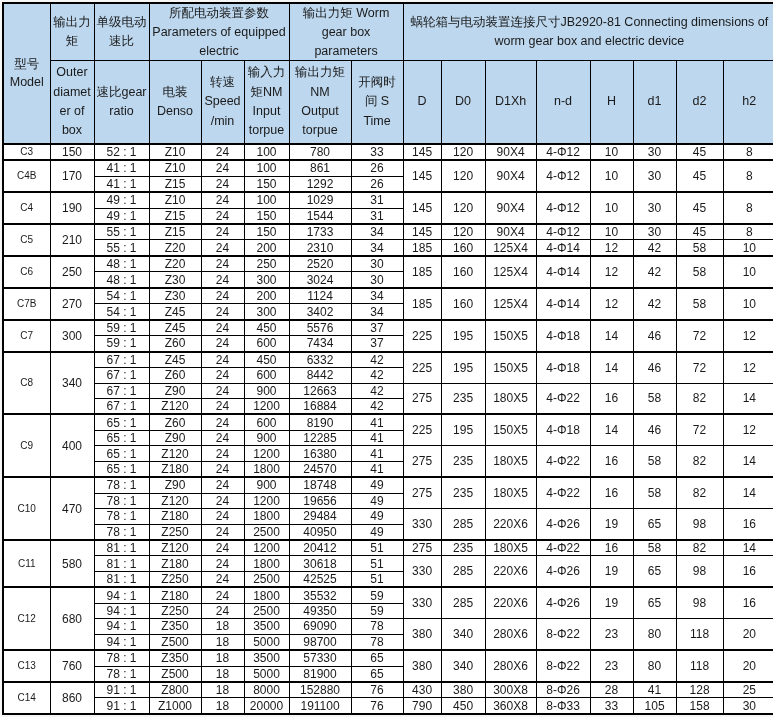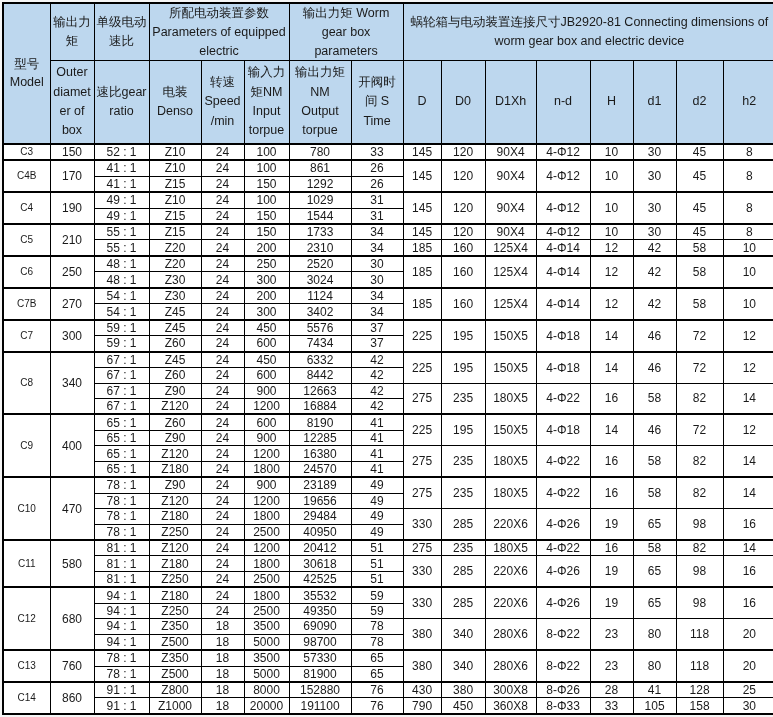--- a/index.html
+++ b/index.html
@@ -378,21 +378,21 @@
         <td>24570</td>
         <td>41</td>
       </tr>
       <tr class="group-start">
         <td rowspan="4" class="model-cell">C10</td>
         <td rowspan="4">470</td>
         <td>78 : 1</td>
         <td>Z90</td>
         <td>24</td>
         <td>900</td>
-        <td>23189</td>
+        <td>18748</td>
         <td>49</td>
         <td rowspan="2">275</td>
         <td rowspan="2">235</td>
         <td rowspan="2">180X5</td>
         <td rowspan="2">4-Φ22</td>
         <td rowspan="2">16</td>
         <td rowspan="2">58</td>
         <td rowspan="2">82</td>
         <td rowspan="2">14</td>
       </tr>

